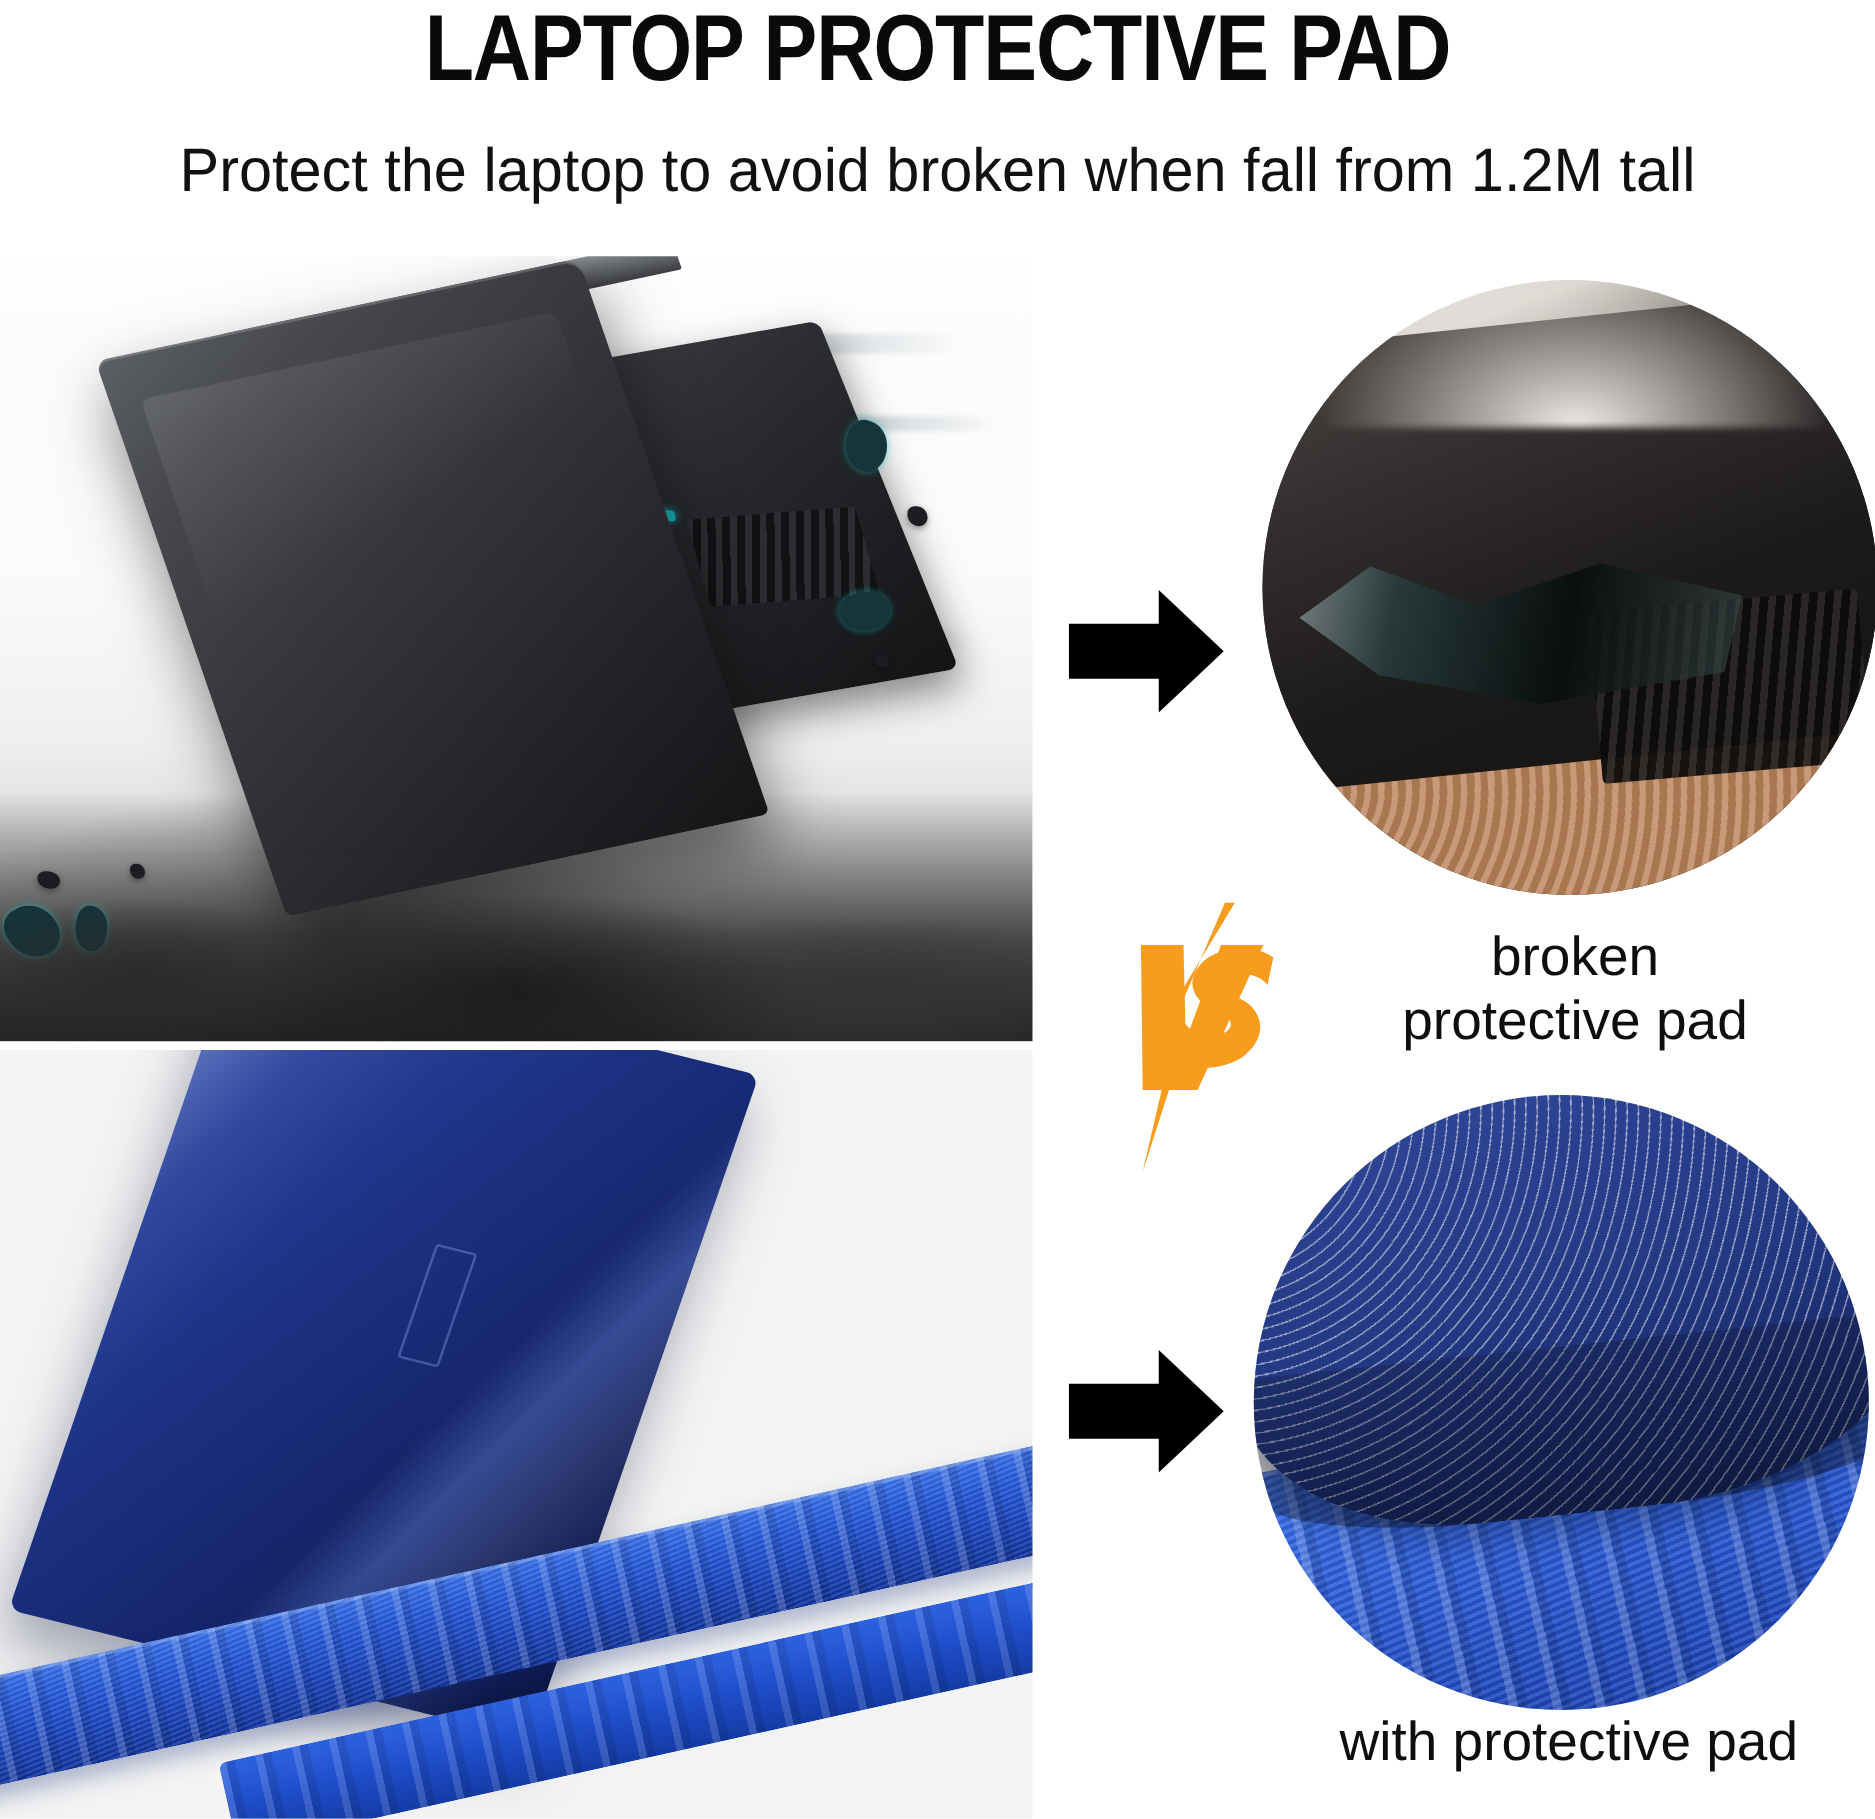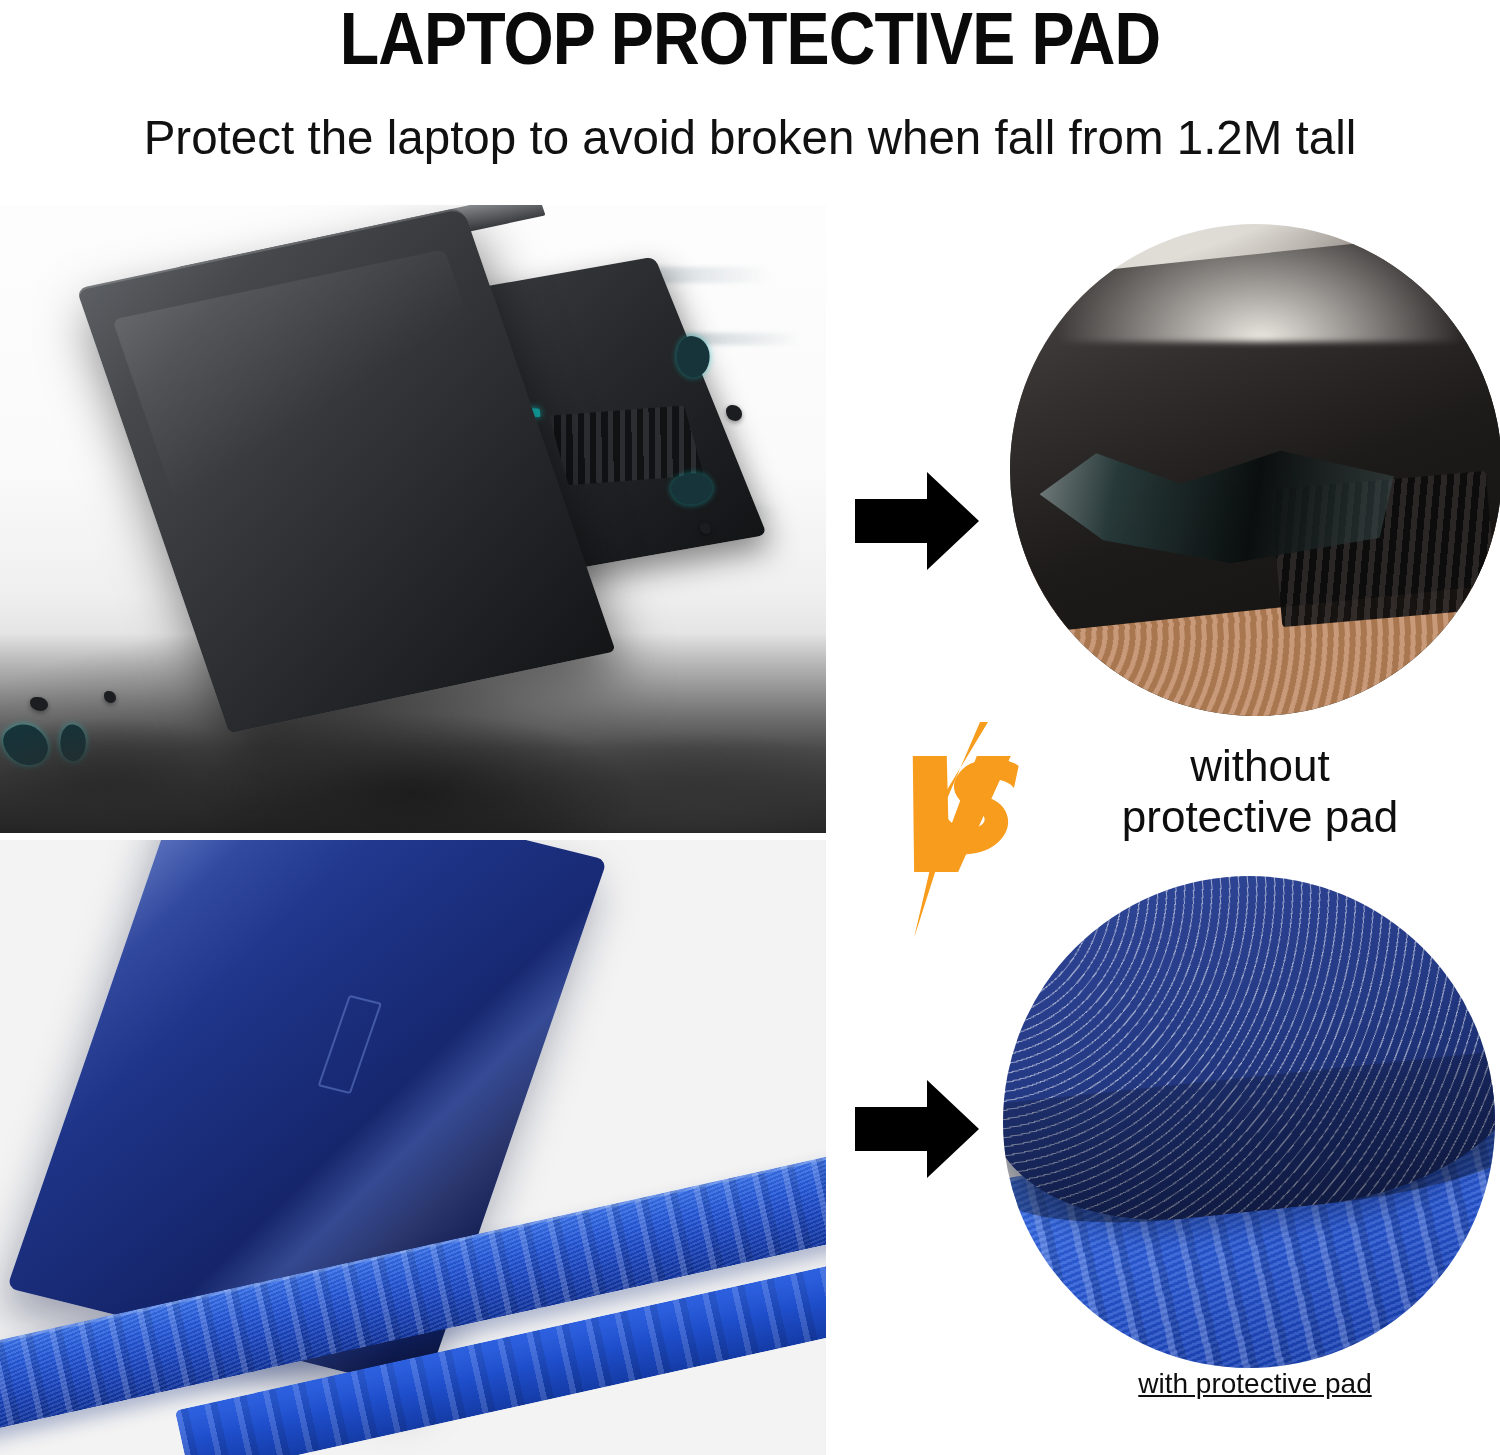--- a/index.html
+++ b/index.html
@@ -240,21 +240,21 @@
   .caption {
     position:absolute;
     font-family:"Liberation Sans", sans-serif;
     font-weight:normal;
     color:#0e0e0e;
     text-align:center;
     line-height:1.16;
     white-space:pre-line;
   }
   #caption-without { left:1040px; top:740px; width:440px; font-size:44px; }
-  #caption-with    { left:1010px; top:1368px; width:490px; font-size:28px;text-decoration:underline; }
+  #caption-with    { left:1010px; top:1368px; width:490px; font-size:44px; }
 </style>
 </head>
 <body>
 
 <div id="header">
   <div id="page-title">LAPTOP PROTECTIVE PAD</div>
   <div id="page-subtitle">Protect the laptop to avoid broken when fall from 1.2M tall</div>
 </div>
 
 <div class="panel" id="photo-crash">
@@ -323,16 +323,16 @@
     <polygon points="84,0 36,112 52,110 18,216 44,104 28,106 92,0" fill="#F79C1C"></polygon>
 
     <polygon points="10,34 44,34 62,110 74,34 108,34 80,150 36,150" fill="#F79C1C" transform="skewX(-12) translate(14,0)"></polygon>
 
     <path d="M118,44 C104,34 72,34 62,48 C50,64 62,80 84,88 C100,94 98,104 86,106
              C74,108 62,102 56,94 L42,120 C56,134 96,138 112,122 C128,106 118,84 96,76
              C80,70 80,60 92,58 C102,56 112,60 118,66 Z" fill="#F79C1C" transform="skewX(-12) translate(14,0)"></path>
   </svg>
 </div>
 
-<div class="caption" id="caption-without">without
+<div class="caption" id="caption-without">broken
 protective pad</div>
 
 <div class="caption" id="caption-with">with protective pad</div>
 
 </body></html>

